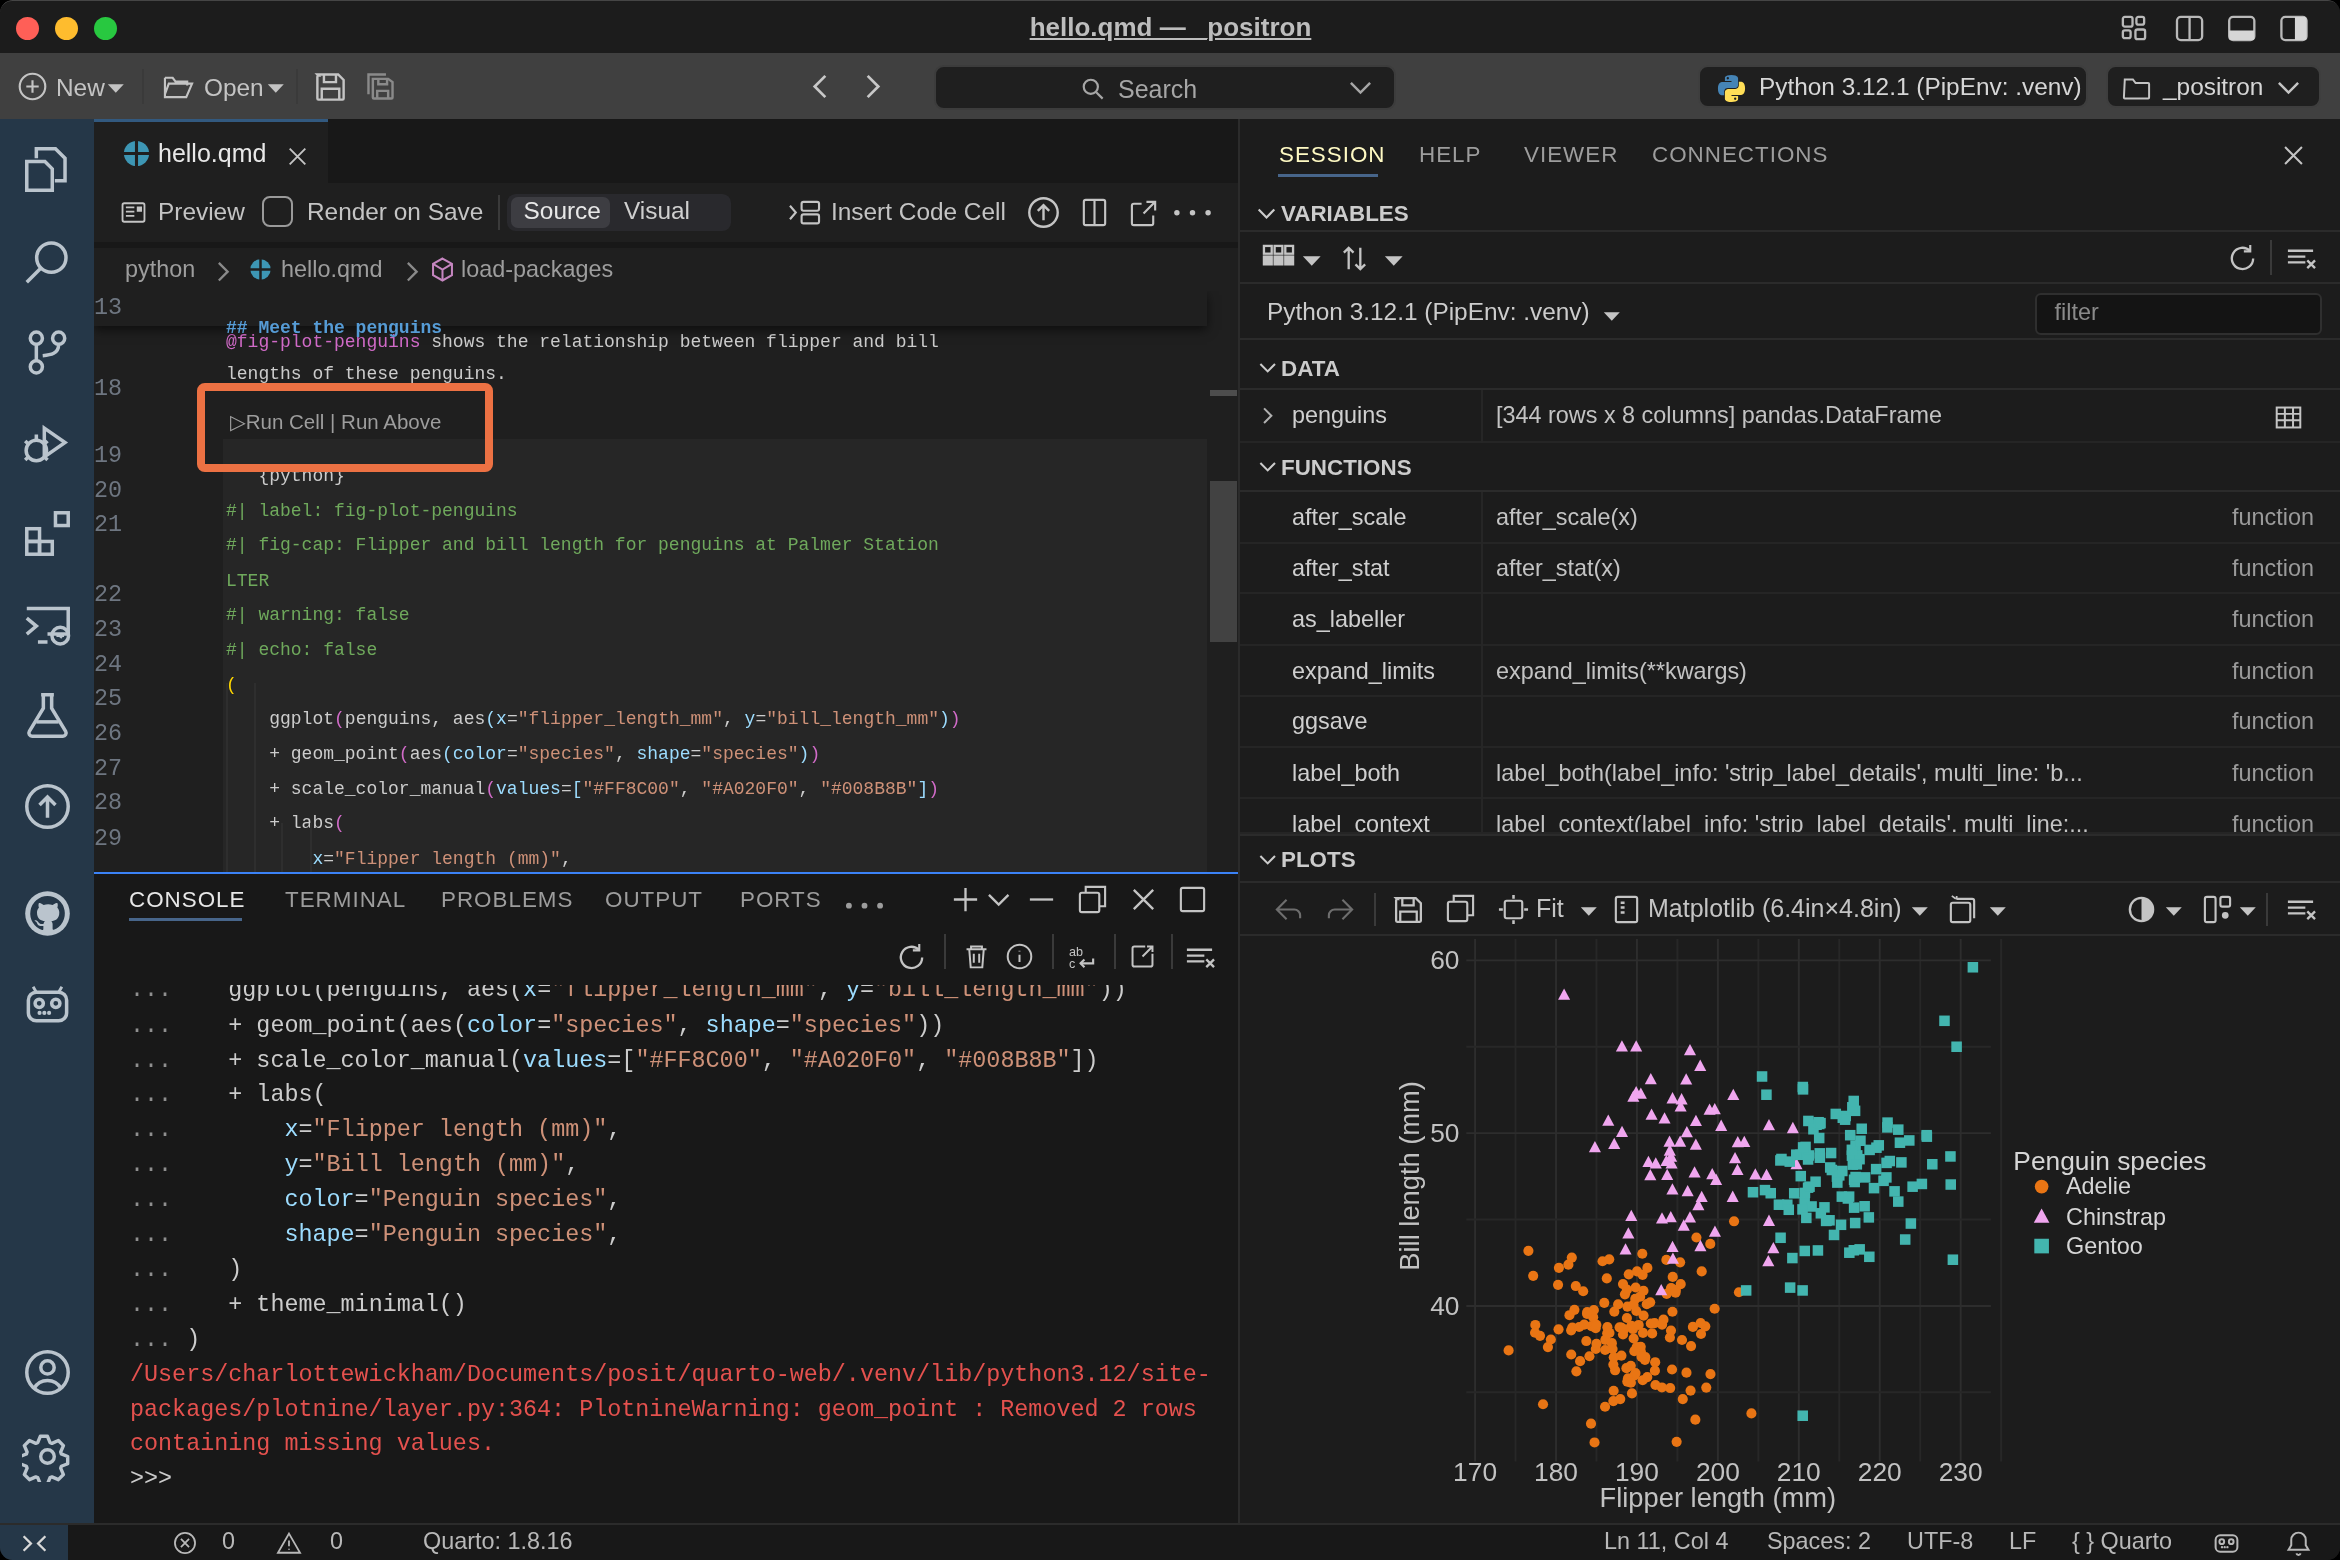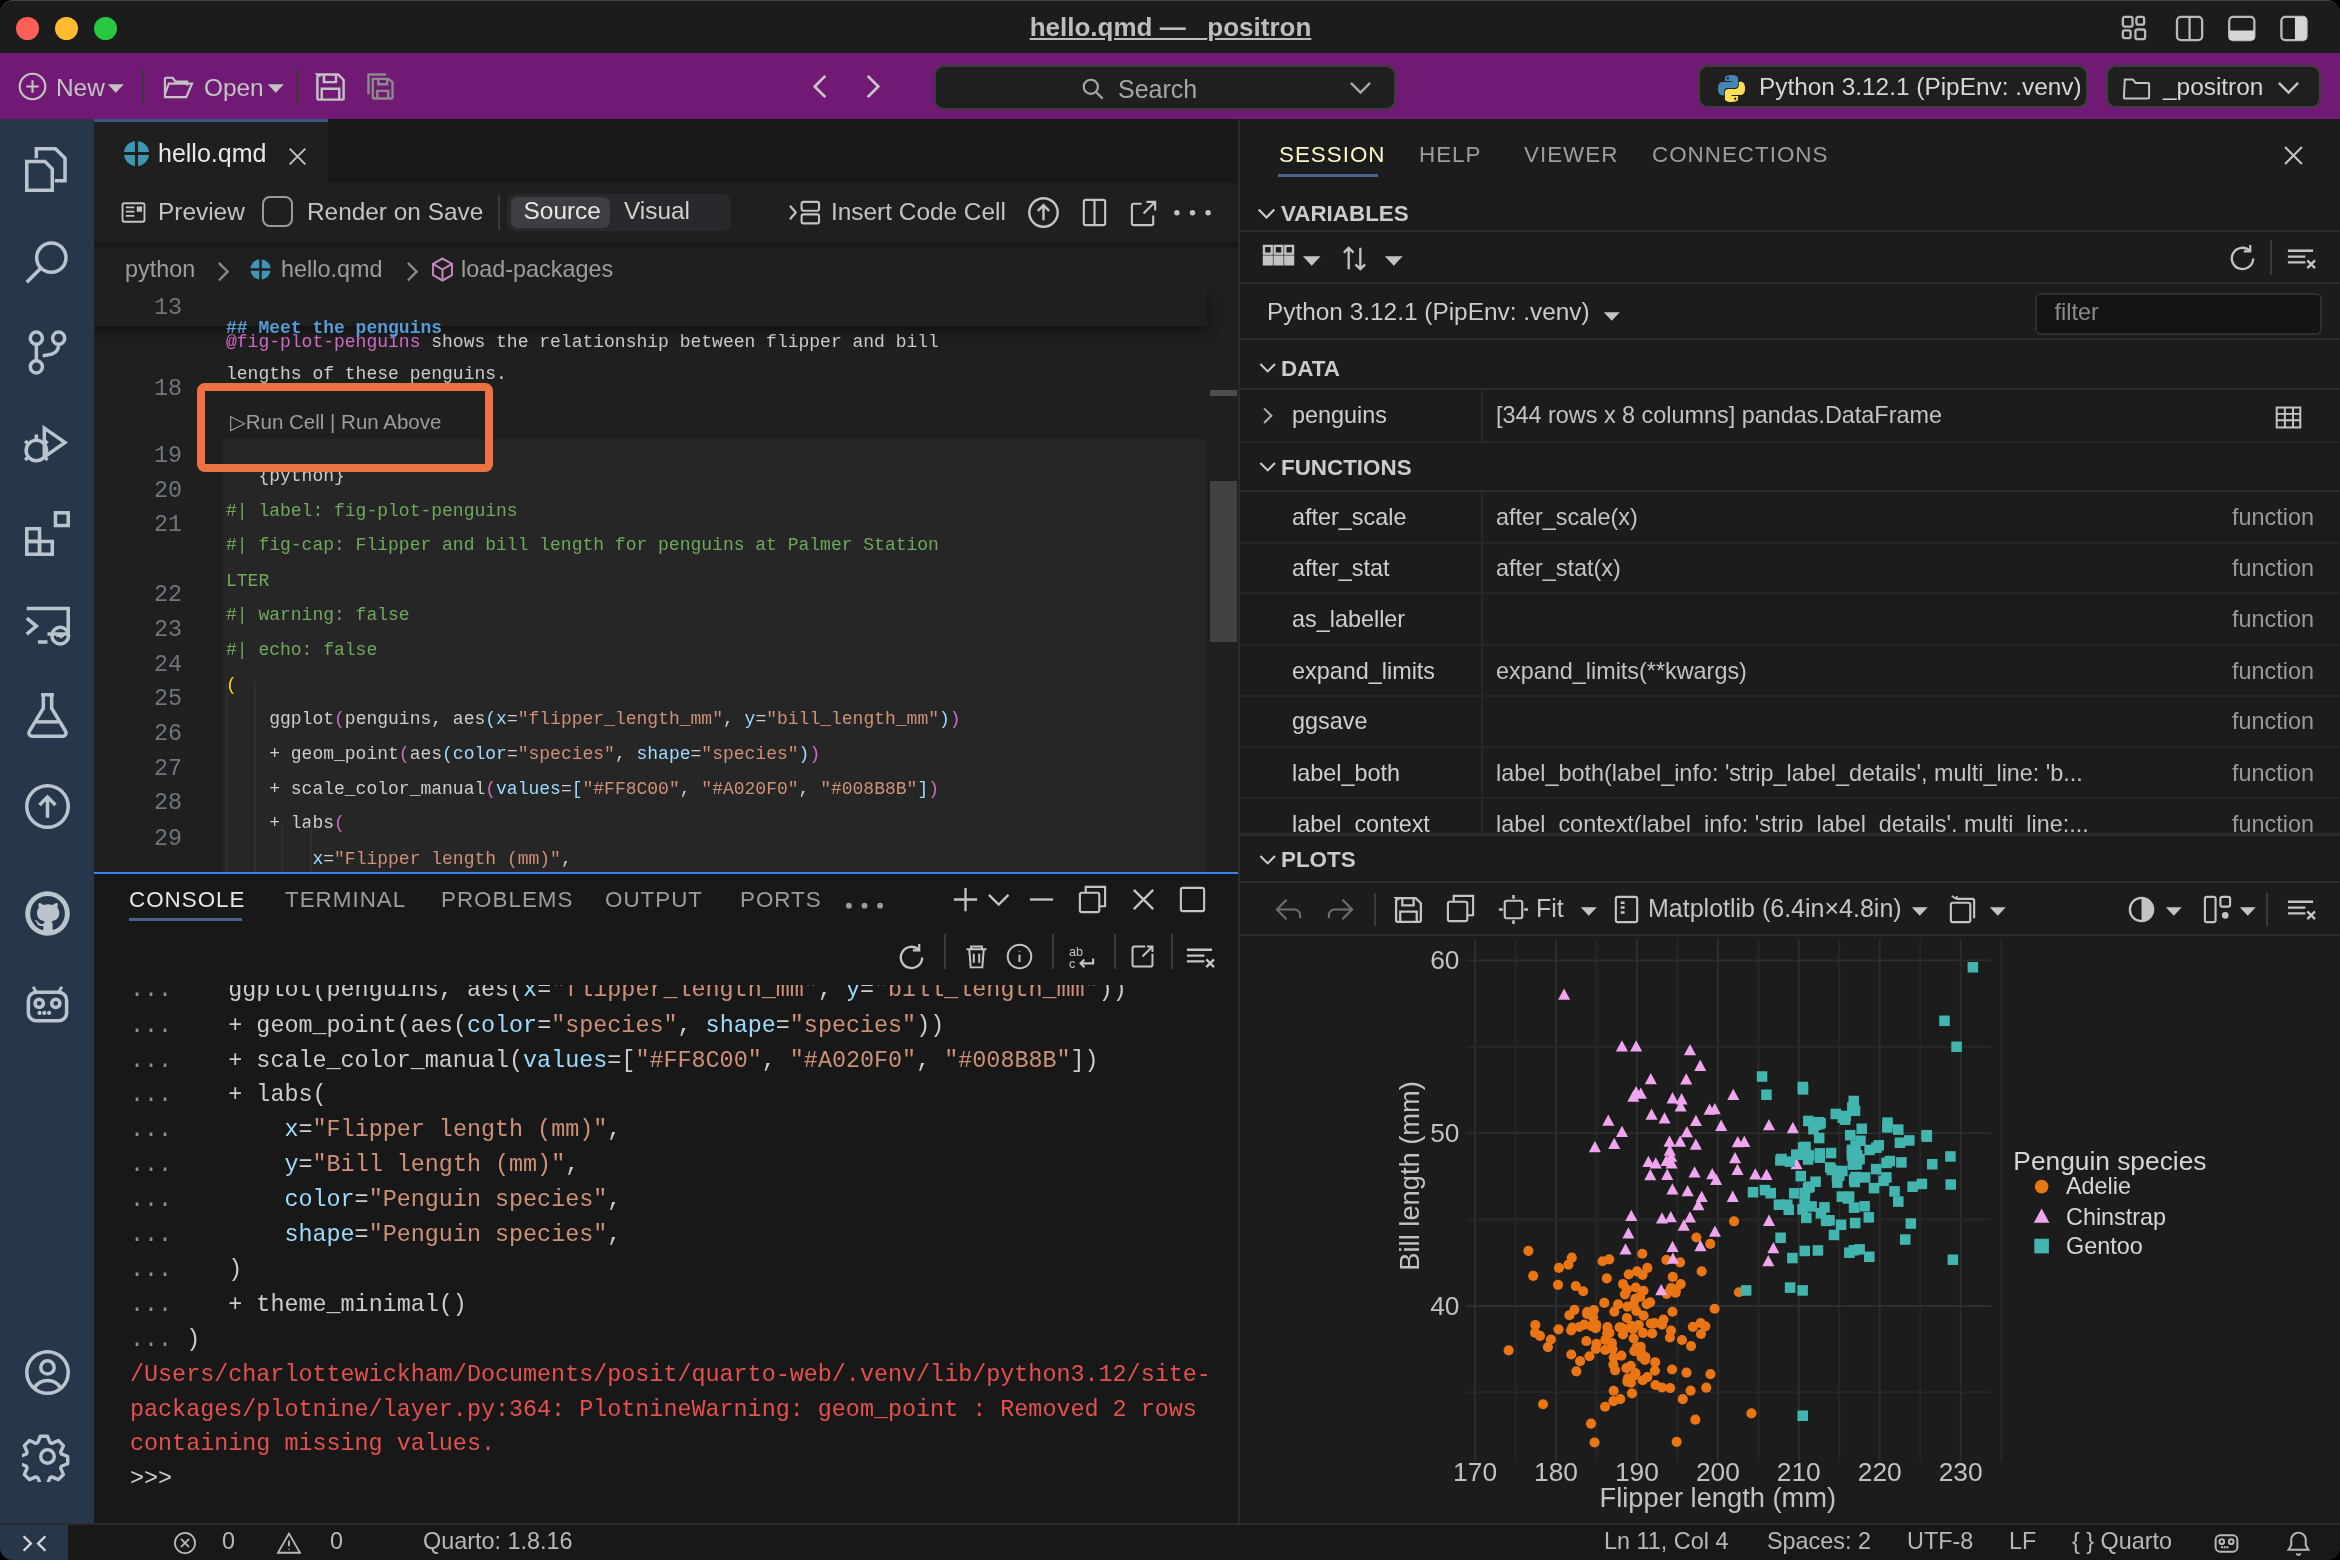--- a/index.html
+++ b/index.html
@@ -9,36 +9,36 @@
   .abs { position:absolute; }
   .row { position:absolute; white-space:pre; }
   svg { display:block; }
 
   
   #titlebar { position:absolute; left:0; top:0; width:2341px; height:53px; background:#1c1c1c; border-top:1px solid #454545; border-radius:12.7px 12.7px 0 0; }
   .tl { position:absolute; top:15.6px; width:23.4px; height:23.4px; border-radius:50%; }
   #title { position:absolute; top:0; left:0; width:2341px; height:53px; line-height:53px; text-align:center; color:#bdbdbd; font-size:26px; font-weight:bold;text-decoration:underline; }
 
   
-  #toolbar { position:absolute; left:0; top:53px; width:2341px; height:66px; background:#701a75; }
+  #toolbar { position:absolute; left:0; top:53px; width:2341px; height:66px; background:#404040; }
   .tbtxt { color:#c4c4c4; font-size:24.4px; }
   .btn { position:absolute; height:43px; top:11.7px; border:2px solid #3e3e3e; border-radius:9.8px; background:#1f1f1f; }
 
   
   #actbar { position:absolute; left:0; top:119px; width:94px; height:1404px; background:#253748; }
   .aicon { position:absolute; left:21.5px; width:51px; height:51px; }
 
   
   #editor { position:absolute; left:94px; top:119px; width:1144px; height:753px; background:#181818; }
   #tabbar { position:absolute; left:0; top:0; width:1144px; height:70px; background:#181818; }
   #tab1 { position:absolute; left:0; top:0; width:234px; height:70px; background:#1f1f1f; border-top:3.9px solid #32597f; }
   #edtools { position:absolute; left:0; top:64px; width:1144px; height:59px; background:#1f1f1f; }
   #crumbs { position:absolute; left:0; top:129px; width:1144px; height:43px; background:#1f1f1f; color:#9d9d9d; font-size:23.4px; }
   #code { position:absolute; left:0; top:172px; width:1144px; height:581px; background:#1f1f1f; overflow:hidden; }
-  .ln { position:absolute; width:88px; text-align:right; color:#6e7681; font-family:"Liberation Mono",monospace; font-size:23.4px; line-height:35px; }
+  .ln { position:absolute; width:88px; color:#6e7681; font-family:"Liberation Mono",monospace; font-size:23.4px; line-height:35px; }
   .cl { position:absolute; left:132px; font-family:"Liberation Mono",monospace; font-size:18px; line-height:35px; white-space:pre; color:#cccccc;margin-top:20px; }
   .grn { color:#6fa95c; } .str { color:#ce9178; } .blu { color:#9cdcfe; } .mag { color:#d16bc8; }
   .yel { color:#ffd700; } .bl2 { color:#569cd6; } .wht { color:#cccccc; }
 
   
   #panel { position:absolute; left:94px; top:872px; width:1273px; height:651px; background:#181818; border-top:2px solid #3b82f6; }
   .ptab { position:absolute; top:0; height:51px; line-height:51px; font-size:22.4px; letter-spacing:1px; color:#9d9d9d; }
   .crow { position:absolute; left:36px; font-family:"Liberation Mono",monospace; font-size:23.4px; line-height:35px; white-space:pre; color:#cccccc; }
 
   

